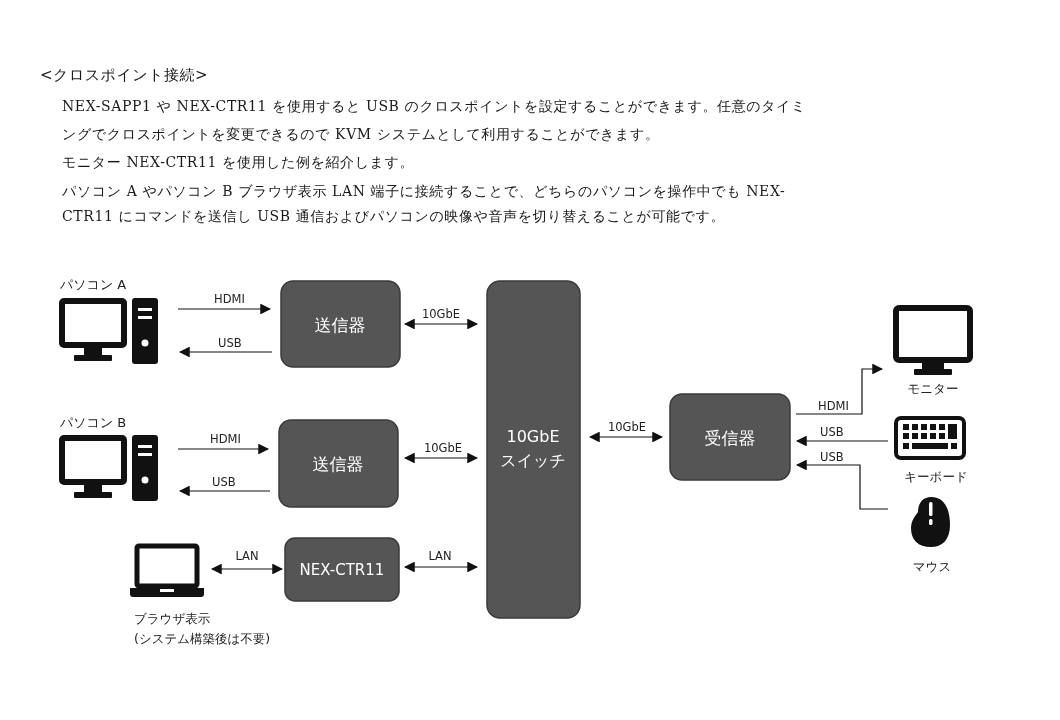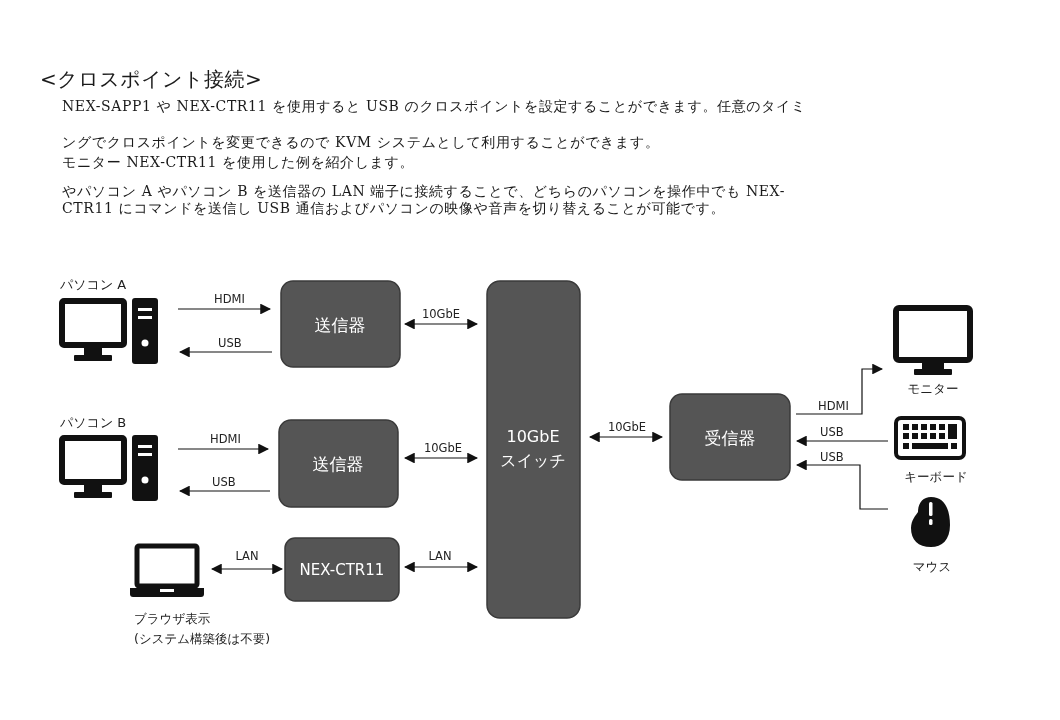--- a/index.html
+++ b/index.html
@@ -1,32 +1,32 @@
 <!DOCTYPE html>
 <html><head>
 <meta charset="utf-8">
 <style>
   html, body { margin:0; padding:0; background:#ffffff; }
   body { width:1060px; height:720px; position:relative; overflow:hidden;
          font-family: "DejaVu Serif", "Liberation Serif", serif; color:#1a1a1a; }
   .heading { position:absolute; left:40px; top:66px; font-family:"DejaVu Sans","Liberation Sans",sans-serif;
-             font-size:20px; letter-spacing:0.5px; }
+             font-size:15px; letter-spacing:0.5px; }
   .para { position:absolute; left:62px; font-size:14px; white-space:nowrap; letter-spacing:0.6px; }
   .diagram { position:absolute; left:0; top:0; width:1060px; height:720px; }
   .lbl { font-family:"DejaVu Sans","Liberation Sans",sans-serif; }
 </style>
 </head>
 <body>
 
 <div class="heading">&lt;クロスポイント接続&gt;</div>
 <div class="para" style="top:98px;">NEX-SAPP1 や NEX-CTR11 を使用すると USB のクロスポイントを設定することができます。任意のタイミ</div>
-<div class="para" style="top:126px;margin-top:8px;">ングでクロスポイントを変更できるので KVM システムとして利用することができます。</div>
+<div class="para" style="top:126px;">ングでクロスポイントを変更できるので KVM システムとして利用することができます。</div>
 <div class="para" style="top:154px;">モニター NEX-CTR11 を使用した例を紹介します。</div>
-<div class="para" style="top:183px;">やパソコン A やパソコン B を送信器の LAN 端子に接続することで、どちらのパソコンを操作中でも NEX-</div>
-<div class="para" style="top:200px;text-align:center;">CTR11 にコマンドを送信し USB 通信およびパソコンの映像や音声を切り替えることが可能です。</div>
+<div class="para" style="top:183px;">パソコン A やパソコン B ブラウザ表示 LAN 端子に接続することで、どちらのパソコンを操作中でも NEX-</div>
+<div class="para" style="top:208px;text-align:center;">CTR11 にコマンドを送信し USB 通信およびパソコンの映像や音声を切り替えることが可能です。</div>
 
 <svg class="diagram" viewBox="0 0 1060 720" xmlns="http://www.w3.org/2000/svg">
   <defs>
     <marker id="ah" viewBox="0 0 10 10" refX="9" refY="5" markerWidth="9" markerHeight="9" orient="auto-start-reverse">
       <path d="M0,0 L10,5 L0,10 z" fill="#111"></path>
     </marker>
   </defs>
 
   <text class="lbl" x="60" y="289" font-size="13" fill="#222">パソコン A</text>
   <g>

